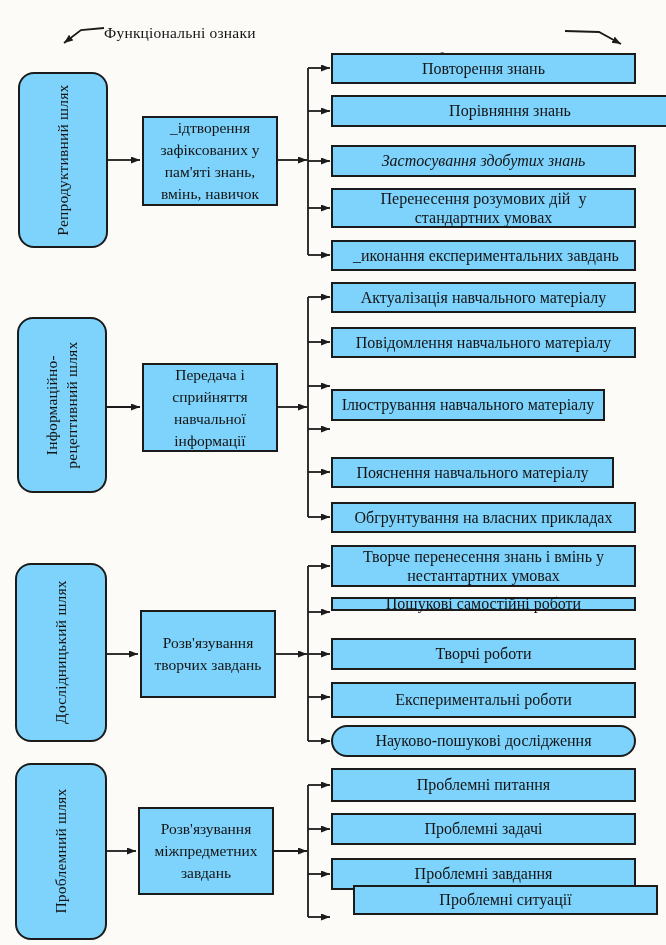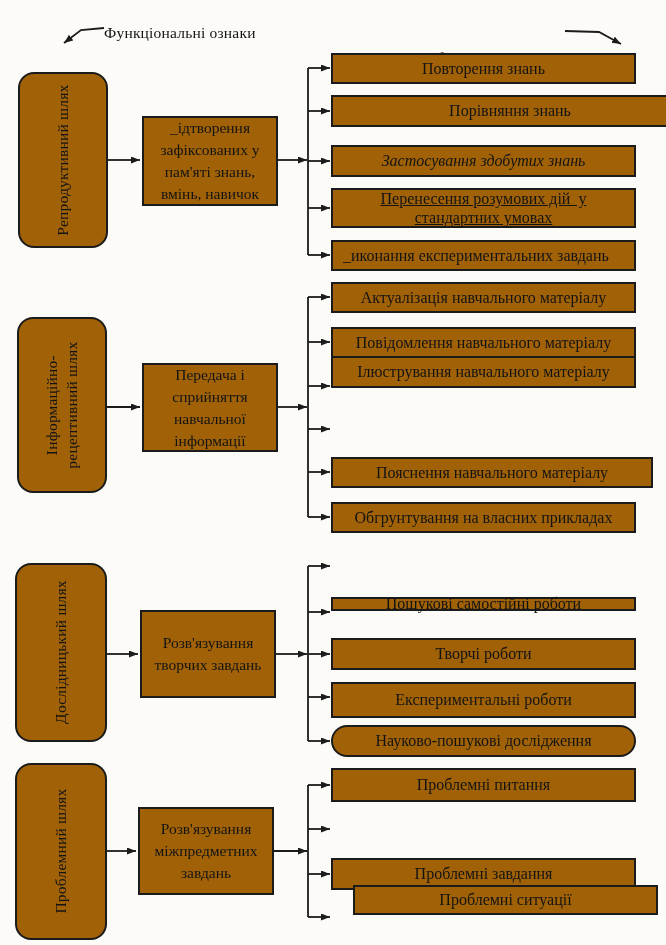--- a/index.html
+++ b/index.html
@@ -19,21 +19,21 @@
   }
   .hdr-label {
     position:absolute;
     font-size:15.5px;
     white-space:nowrap;
     letter-spacing:.2px;
   }
   .box {
     position:absolute;
     border:2px solid #1b1b1b;
-    background:#a16207;
+    background:#7dd3fc;
     display:flex;
     align-items:center;
     justify-content:center;
   }
   .vbox { border-radius:16px; }
   .vtext {
     flex:none;
     transform:rotate(-90deg);
     white-space:pre-line;
     text-align:center;
@@ -50,21 +50,21 @@
   .tbox {
     text-align:center;
     font-size:16px;
     line-height:1.2;
     white-space:pre-wrap;
     padding:1px 4px;
   }
   .tbox.align-left {
     justify-content:flex-start;
     text-align:left;
-    padding-left:10px;
+    padding-left:20px;
   }
 </style>
 </head>
 <body>
 
 <div class="page">
 
   <svg class="connectors" width="666" height="945" viewBox="0 0 666 945" xmlns="http://www.w3.org/2000/svg">
     <defs>
       <marker id="ah" markerUnits="userSpaceOnUse" markerWidth="12" markerHeight="10" refX="9" refY="3.5" orient="auto">
@@ -129,54 +129,57 @@
     <div class="vtext" style="width:170px;">Репродуктивний шлях</div>
   </div>
   <div class="box mbox" style="left:142px; top:116px; width:136px; height:90px;">_ідтворення
 зафіксованих у
 пам'яті знань,
 вмінь, навичок</div>
 
   <div class="box tbox" style="left:331px; top:53px; width:305px; height:31px;">Повторення знань</div>
   <div class="box tbox" style="left:331px; top:95px; width:358px; height:32px;">Порівняння знань</div>
   <div class="box tbox" style="left:331px; top:145px; width:305px; height:32px;font-style:italic;">Застосування здобутих знань</div>
-  <div class="box tbox" style="left:331px; top:188px; width:305px; height:40px;text-decoration:underline;">Перенесення розумових дій  у
+  <div class="box tbox" style="left:331px; top:188px; width:305px; height:40px;">Перенесення розумових дій  у
 стандартних умовах</div>
   <div class="box tbox align-left" style="left:331px; top:240px; width:305px; height:31px;">_иконання експериментальних завдань</div>
 
   <div class="box vbox" style="left:17px; top:317px; width:90px; height:176px;">
     <div class="vtext" style="width:170px;">Інформаційно-
 рецептивний шлях</div>
   </div>
   <div class="box mbox" style="left:142px; top:363px; width:136px; height:89px;">Передача і
 сприйняття
 навчальної
 інформації</div>
 
   <div class="box tbox" style="left:331px; top:282px; width:305px; height:31px;">Актуалізація навчального матеріалу</div>
   <div class="box tbox" style="left:331px; top:327px; width:305px; height:31px;">Повідомлення навчального матеріалу</div>
-  <div class="box tbox" style="left:331px; top:356px; width:305px; height:32px;">Ілюстрування навчального матеріалу</div>
-  <div class="box tbox" style="left:331px; top:457px; width:322px; height:31px;">Пояснення навчального матеріалу</div>
+  <div class="box tbox" style="left:331px; top:389px; width:274px; height:32px;">Ілюстрування навчального матеріалу</div>
+  <div class="box tbox" style="left:331px; top:457px; width:283px; height:31px;">Пояснення навчального матеріалу</div>
   <div class="box tbox" style="left:331px; top:502px; width:305px; height:31px;">Обгрунтування на власних прикладах</div>
 
   <div class="box vbox" style="left:15px; top:563px; width:92px; height:179px;">
     <div class="vtext" style="width:172px;">Дослідницький шлях</div>
   </div>
   <div class="box mbox" style="left:140px; top:610px; width:136px; height:88px;">Розв'язування
 творчих завдань</div>
 
+  <div class="box tbox" style="left:331px; top:545px; width:305px; height:42px;">Творче перенесення знань і вмінь у
+нестантартних умовах</div>
   <div class="box tbox" style="left:331px; top:597px; width:305px; height:14px;">Пошукові самостійні роботи</div>
   <div class="box tbox" style="left:331px; top:638px; width:305px; height:32px;">Творчі роботи</div>
   <div class="box tbox" style="left:331px; top:682px; width:305px; height:36px;">Експериментальні роботи</div>
   <div class="box tbox" style="left:331px; top:725px; width:305px; height:32px;border-radius:16px;">Науково-пошукові дослідження</div>
 
   <div class="box vbox" style="left:15px; top:763px; width:92px; height:177px;">
     <div class="vtext" style="width:170px;">Проблемний шлях</div>
   </div>
   <div class="box mbox" style="left:138px; top:807px; width:136px; height:88px;">Розв'язування
 міжпредметних
 завдань</div>
 
   <div class="box tbox" style="left:331px; top:768px; width:305px; height:34px;">Проблемні питання</div>
+  <div class="box tbox" style="left:331px; top:813px; width:305px; height:32px;">Проблемні задачі</div>
   <div class="box tbox" style="left:331px; top:858px; width:305px; height:32px;">Проблемні завдання</div>
   <div class="box tbox" style="left:331px; top:885px; width:305px; height:30px;margin-left:22px;">Проблемні ситуації</div>
 
 </div>
 
 </body></html>

